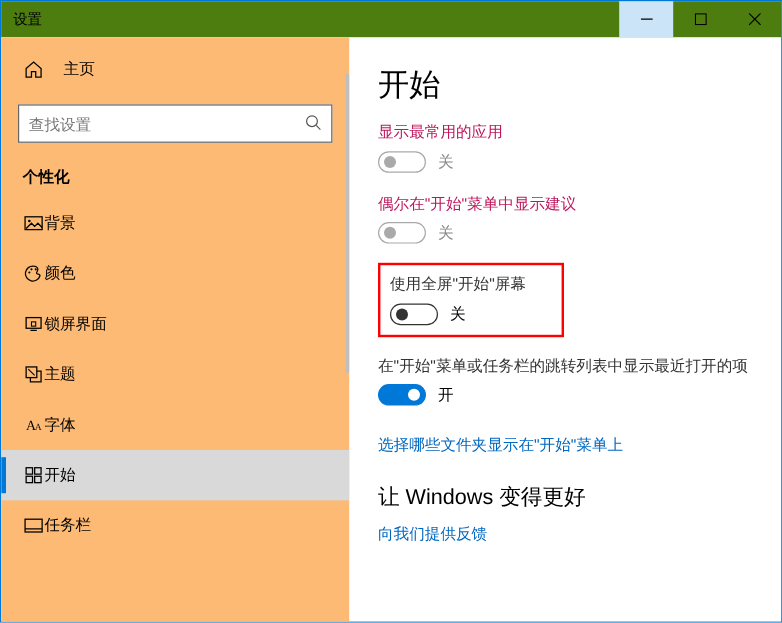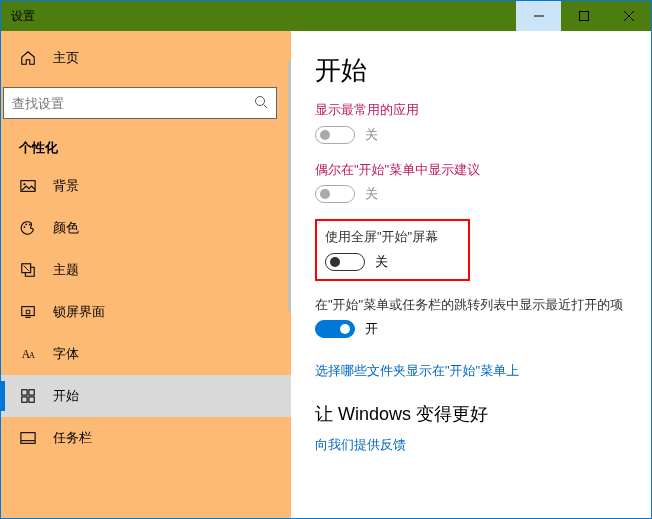--- a/index.html
+++ b/index.html
@@ -7,25 +7,25 @@
     .window { width: 652px; height: 519px; border: 1px solid #0078d7; position: relative; display: flex; flex-direction: column; background: #fff; }
     .titlebar { height: 30px; display: flex; align-items: center; background: #4d7c0f; }
     .titlebar-title { padding-left: 10px; font-size: 12px; flex: 1; }
     .titlebar-controls { display: flex; }
     .titlebar-btn { width: 45px; height: 30px; display: flex; align-items: center; justify-content: center; cursor: pointer; }
     .titlebar-btn.min { background: #cce4f7; }
     .titlebar-btn svg { width: 10px; height: 10px; }
     .body { flex: 1; display: flex; overflow: hidden; }
     .sidebar { width: 290px; background: #fdba74; display: flex; flex-direction: column; padding-top: 8px; position: relative; }
     .home-row { display: flex; align-items: center; height: 38px; padding-left: 18px; gap: 16px; cursor: pointer; }
-    .search-wrap { margin: 10px 14px 6px 2px; }
+    .search-wrap { margin: 10px 14px 6px 14px; }
     .search-box { display: flex; align-items: center; border: 1px solid #666; height: 32px; background: #fff; padding: 0 8px; }
     .search-box input { flex: 1; border: none; outline: none; font-size: 13px; font-family: inherit; background: transparent; }
     .section-label { font-size: 13px; font-weight: 600; padding: 14px 18px 8px 18px; }
-    .nav-item { display: flex; align-items: center; height: 42px; padding-left: 18px; gap: 16px; cursor: pointer; position: relative; }
+    .nav-item { display: flex; align-items: center; height: 42px; padding-left: 18px; cursor: pointer; position: relative; }
     .nav-item.active { background: #d9d9d9; }
     .nav-item.active::before { content: ""; position: absolute; left: 0; top: 6px; bottom: 6px; width: 4px; background: #0078d7; }
     .nav-icon { width: 18px; height: 18px; display: flex; align-items: center; justify-content: center; flex-shrink: 0; }
     .nav-label { font-size: 13px; }
     .scrollbar-track { position: absolute; right: 0; top: 0; bottom: 0; width: 4px; }
     .scrollbar-thumb { position: absolute; right: 0; top: 30px; height: 250px; width: 3px; background: #bfbfbf; border-radius: 2px; }
     .content { flex: 1; padding: 22px 24px 10px 24px; overflow: hidden; position: relative; }
     .page-title { font-size: 26px; font-weight: 400; margin-bottom: 12px; }
     .setting-block { margin-bottom: 16px; }
     .setting-label { font-size: 13px; color: #333; margin-bottom: 6px; line-height: 1.5; }
@@ -114,37 +114,37 @@
               <circle cx="7" cy="5" r="1" fill="#000"></circle>
               <circle cx="11" cy="5" r="1" fill="#000"></circle>
             </svg>
         </span>
         <span class="nav-label">颜色</span>
       </div>
 
       <div class="nav-item">
         <span class="nav-icon">
           <svg viewBox="0 0 18 18" width="16" height="16">
+              <rect x="2" y="3" width="14" height="10" fill="none" stroke="#000" stroke-width="1.2"></rect>
+              <line x1="6" y1="15" x2="12" y2="15" stroke="#000" stroke-width="1.2"></line>
+              <rect x="7" y="7" width="4" height="4" fill="none" stroke="#000" stroke-width="1"></rect>
+            </svg>
+        </span>
+        <span class="nav-label">锁屏界面</span>
+      </div>
+
+      <div class="nav-item">
+        <span class="nav-icon">
+          <svg viewBox="0 0 18 18" width="16" height="16">
               <rect x="2" y="2" width="10" height="10" fill="none" stroke="#000" stroke-width="1.2"></rect>
               <path d="M12 6 L16 6 L16 16 L6 16 L6 12" fill="none" stroke="#000" stroke-width="1.2"></path>
               <path d="M4 4 L10 10" stroke="#000" stroke-width="1"></path>
             </svg>
         </span>
         <span class="nav-label">主题</span>
-      </div>
-
-      <div class="nav-item">
-        <span class="nav-icon">
-          <svg viewBox="0 0 18 18" width="16" height="16">
-              <rect x="2" y="3" width="14" height="10" fill="none" stroke="#000" stroke-width="1.2"></rect>
-              <line x1="6" y1="15" x2="12" y2="15" stroke="#000" stroke-width="1.2"></line>
-              <rect x="7" y="7" width="4" height="4" fill="none" stroke="#000" stroke-width="1"></rect>
-            </svg>
-        </span>
-        <span class="nav-label">锁屏界面</span>
       </div>
 
       <div class="nav-item">
         <span class="nav-icon">
           <svg viewBox="0 0 18 18" width="16" height="16">
               <text x="2" y="14" font-size="13" font-family="serif">A</text>
               <text x="10" y="14" font-size="9" font-family="serif">A</text>
             </svg>
         </span>
         <span class="nav-label">字体</span>

